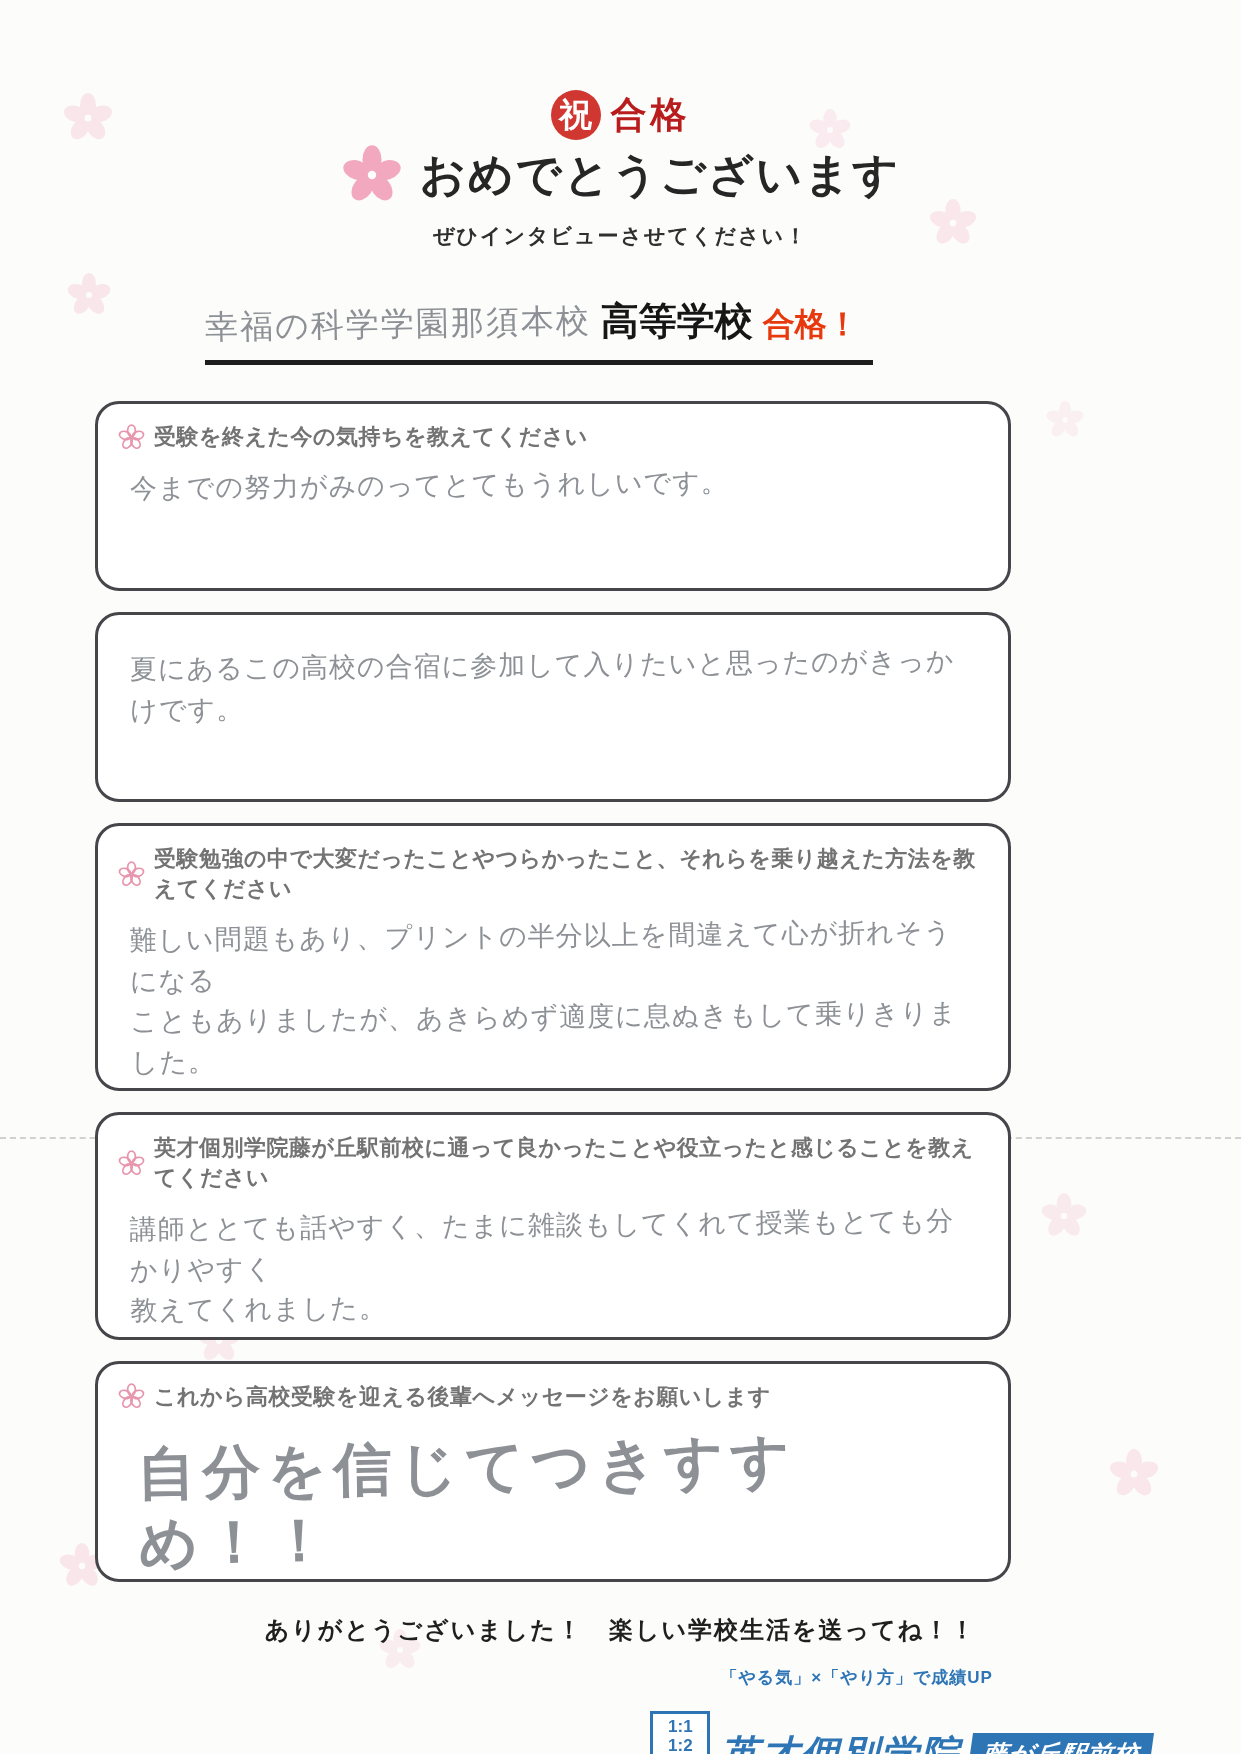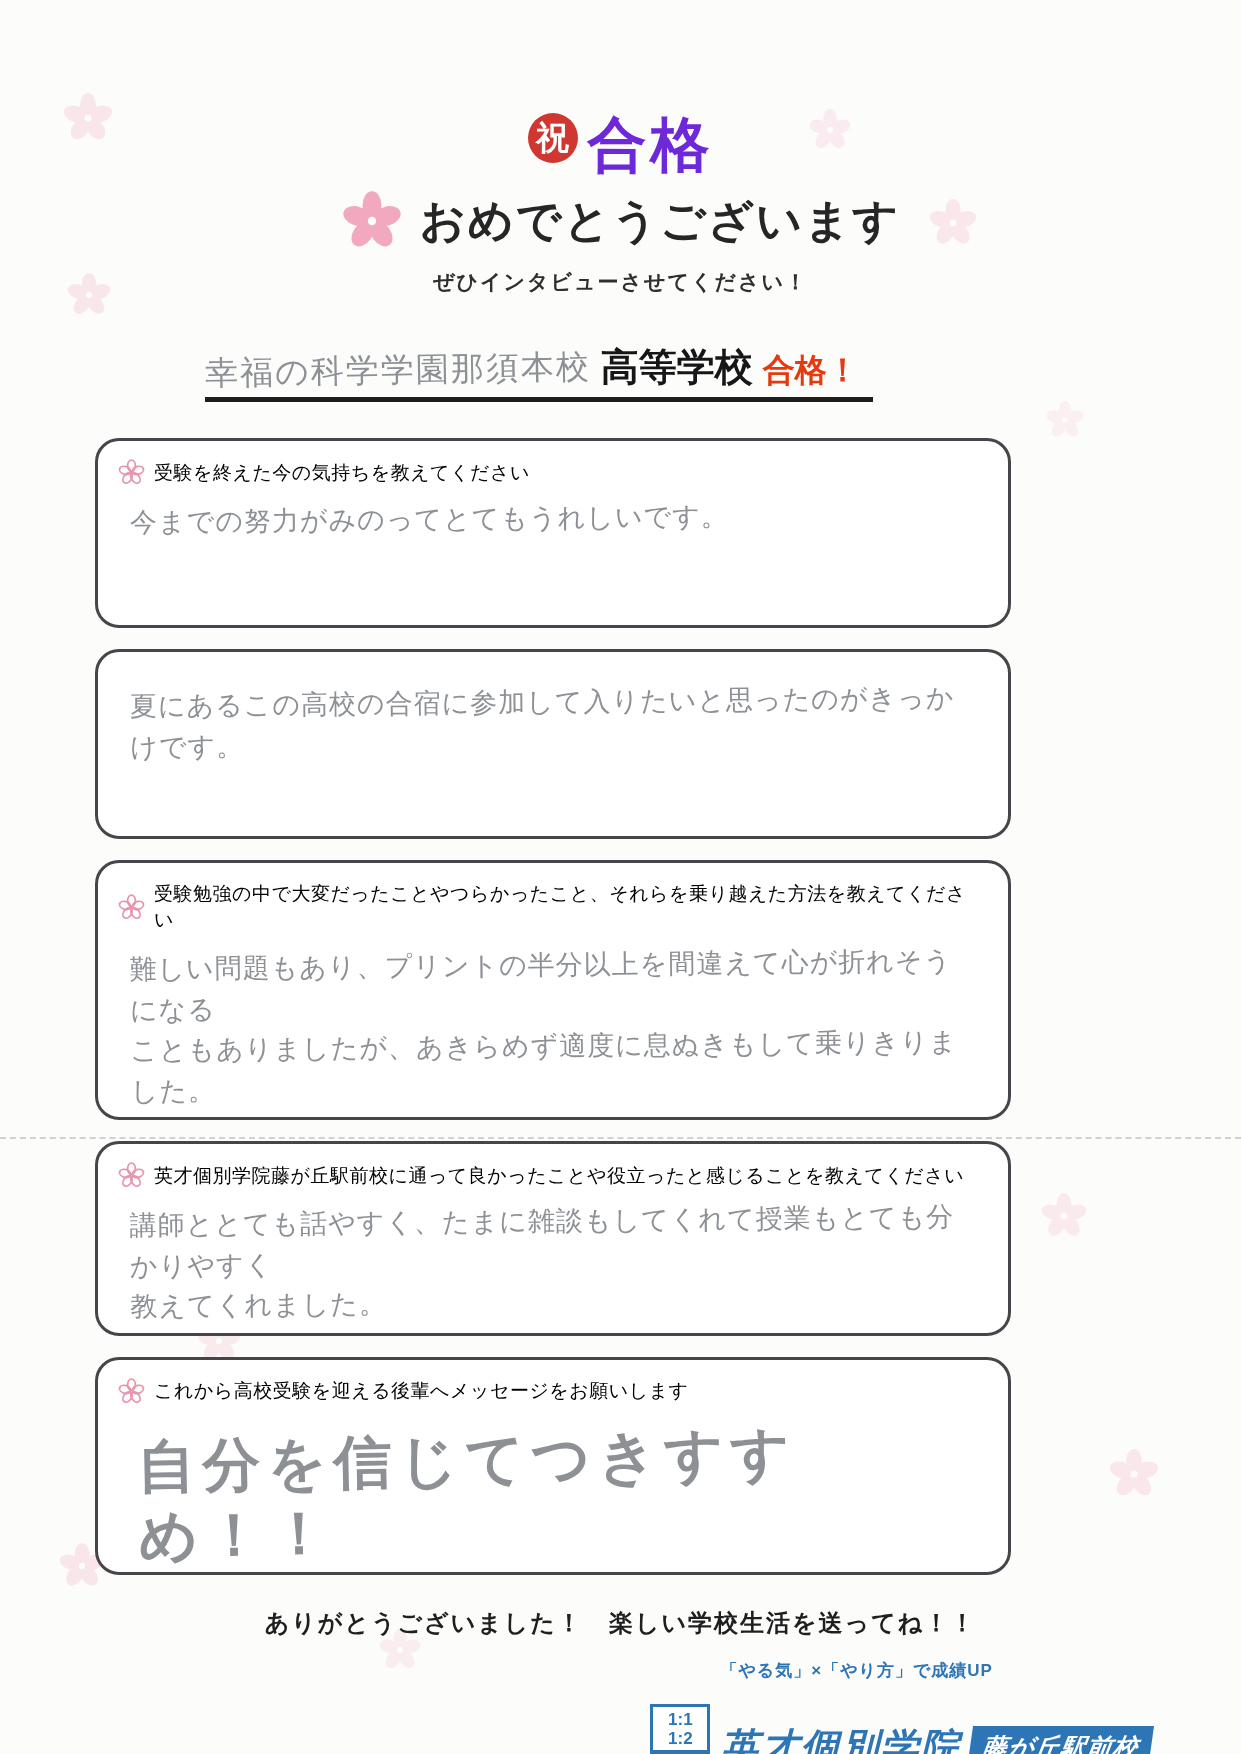--- a/index.html
+++ b/index.html
@@ -22,52 +22,52 @@
   }
 
   
   header{position:relative;z-index:2;padding-top:90px;text-align:center;}
   .seal-row{display:flex;justify-content:center;align-items:center;gap:10px;}
   .seal{
     display:inline-flex;align-items:center;justify-content:center;
     width:50px;height:50px;border-radius:50%;
     background:#cf3730;color:#fff;font-size:33px;font-weight:700;
   }
-  .gokaku{font-size:59px;font-weight:900;color:#6d28d9;letter-spacing:4px;margin-top:16px;}
+  .gokaku{font-size:36px;font-weight:900;color:#b91c1c;letter-spacing:4px;}
   .title-row{display:flex;justify-content:center;align-items:center;gap:17px;margin-top:4px;}
   .title-row .sakura{color:#f2a9c0;}
   h1{margin:0;font-size:45px;font-weight:900;color:#262626;letter-spacing:2px;}
   .subtitle{margin-top:16px;font-size:21px;font-weight:800;color:#2f2f2f;letter-spacing:2px;}
 
   
   .school-line{
     position:relative;z-index:2;
     margin:46px 0 0 205px;width:668px;
     display:flex;align-items:flex-end;gap:10px;
-    border-bottom:5px solid #1e1e1e;padding-bottom:4px;
+    border-bottom:5px solid #1e1e1e;padding-bottom:13px;
   }
   .hand{color:#8d9196;}
   .school-name{font-size:33px;letter-spacing:2px;transform:rotate(-1deg);white-space:nowrap;}
   .school-suffix{font-size:38px;font-weight:900;color:#161616;white-space:nowrap;}
   .school-result{font-size:32px;font-weight:900;color:#e8380d;white-space:nowrap;}
 
   
   main{position:relative;z-index:1;margin:36px 0 0 95px;width:916px;}
   .qbox{
     box-sizing:border-box;
     border:3px solid #45454a;border-radius:24px;
     background:#fff;
     padding:18px 24px 10px 20px;
     margin-bottom:21px;
     min-height:190px;
   }
   .qbox:nth-of-type(5){min-height:198px;}
   .q-row{display:flex;align-items:center;gap:9px;}
   .q-icon{color:#e795ac;flex:0 0 auto;}
-  .q-text{font-size:19px;font-weight:400;color:#000000;letter-spacing:.5px;}
+  .q-text{font-size:22px;font-weight:700;color:#737373;letter-spacing:.5px;}
   .answer{
     margin:12px 4px 0 12px;
     font-size:27px;line-height:1.5;letter-spacing:1px;
     transform:rotate(-.6deg);
   }
   .answer-large{
     margin:18px 4px 0 20px;
     font-size:58px;letter-spacing:7px;line-height:1.2;
     transform:rotate(-1.2deg);
     font-weight:700;

